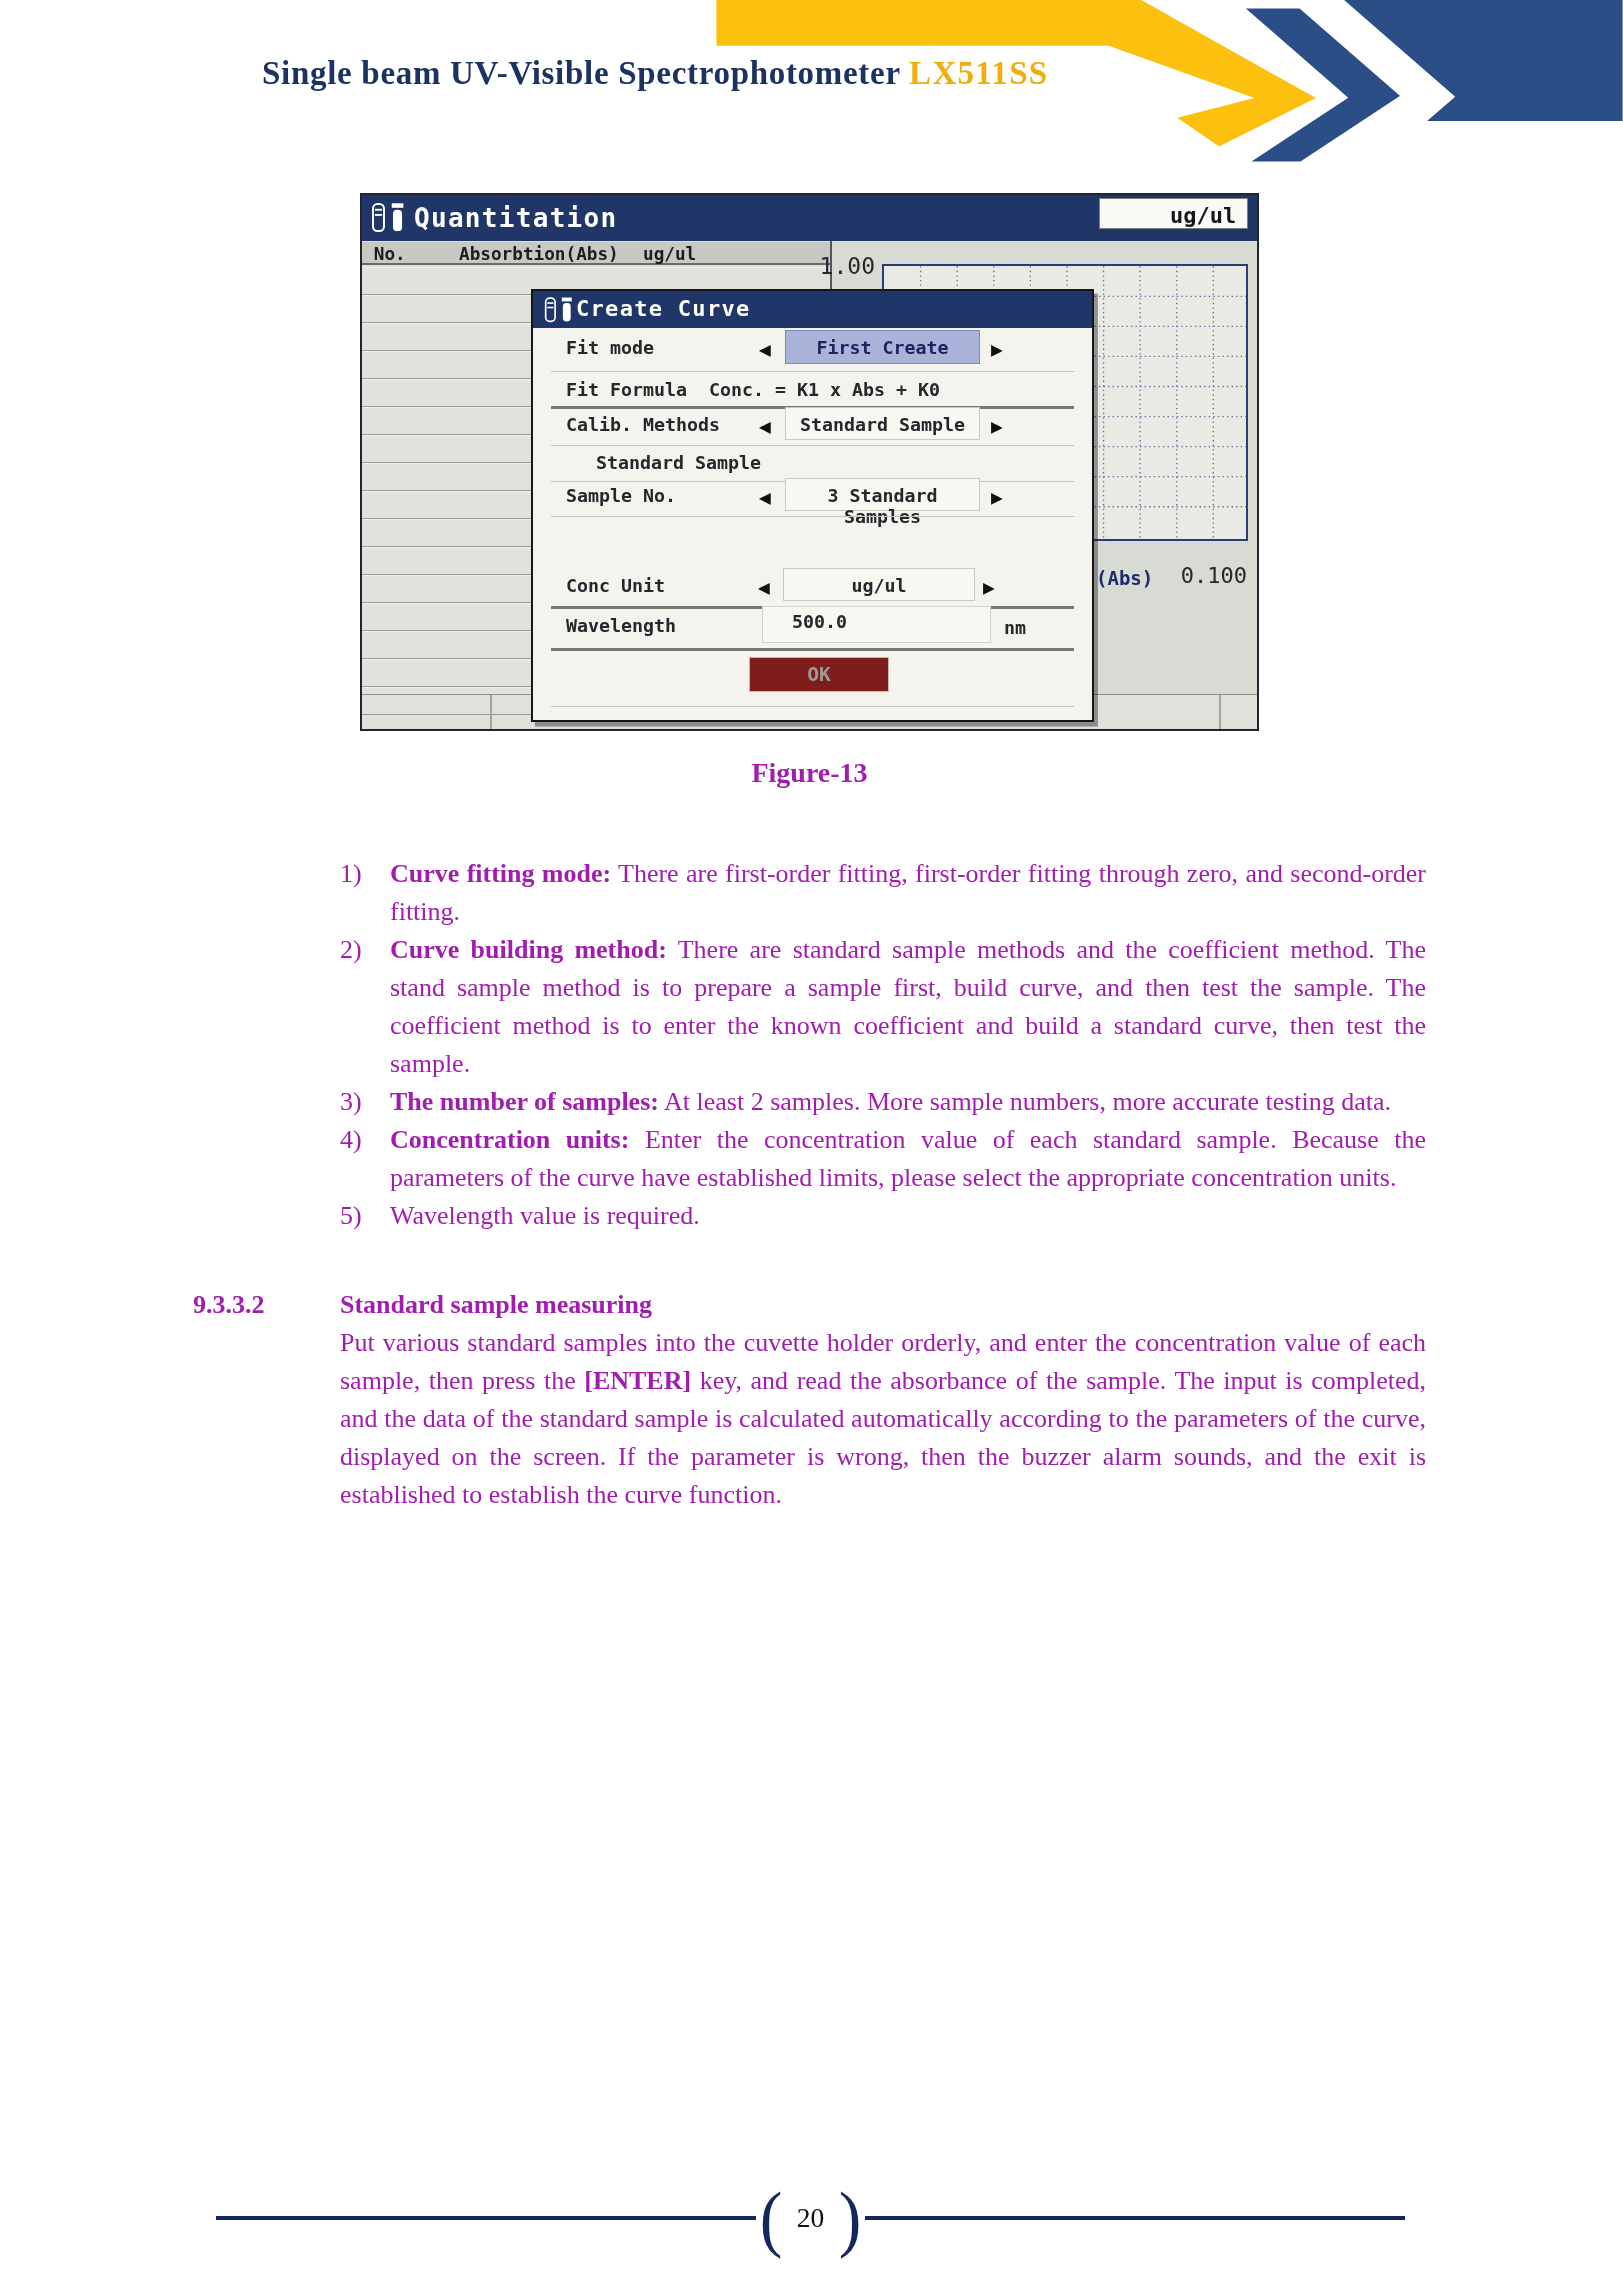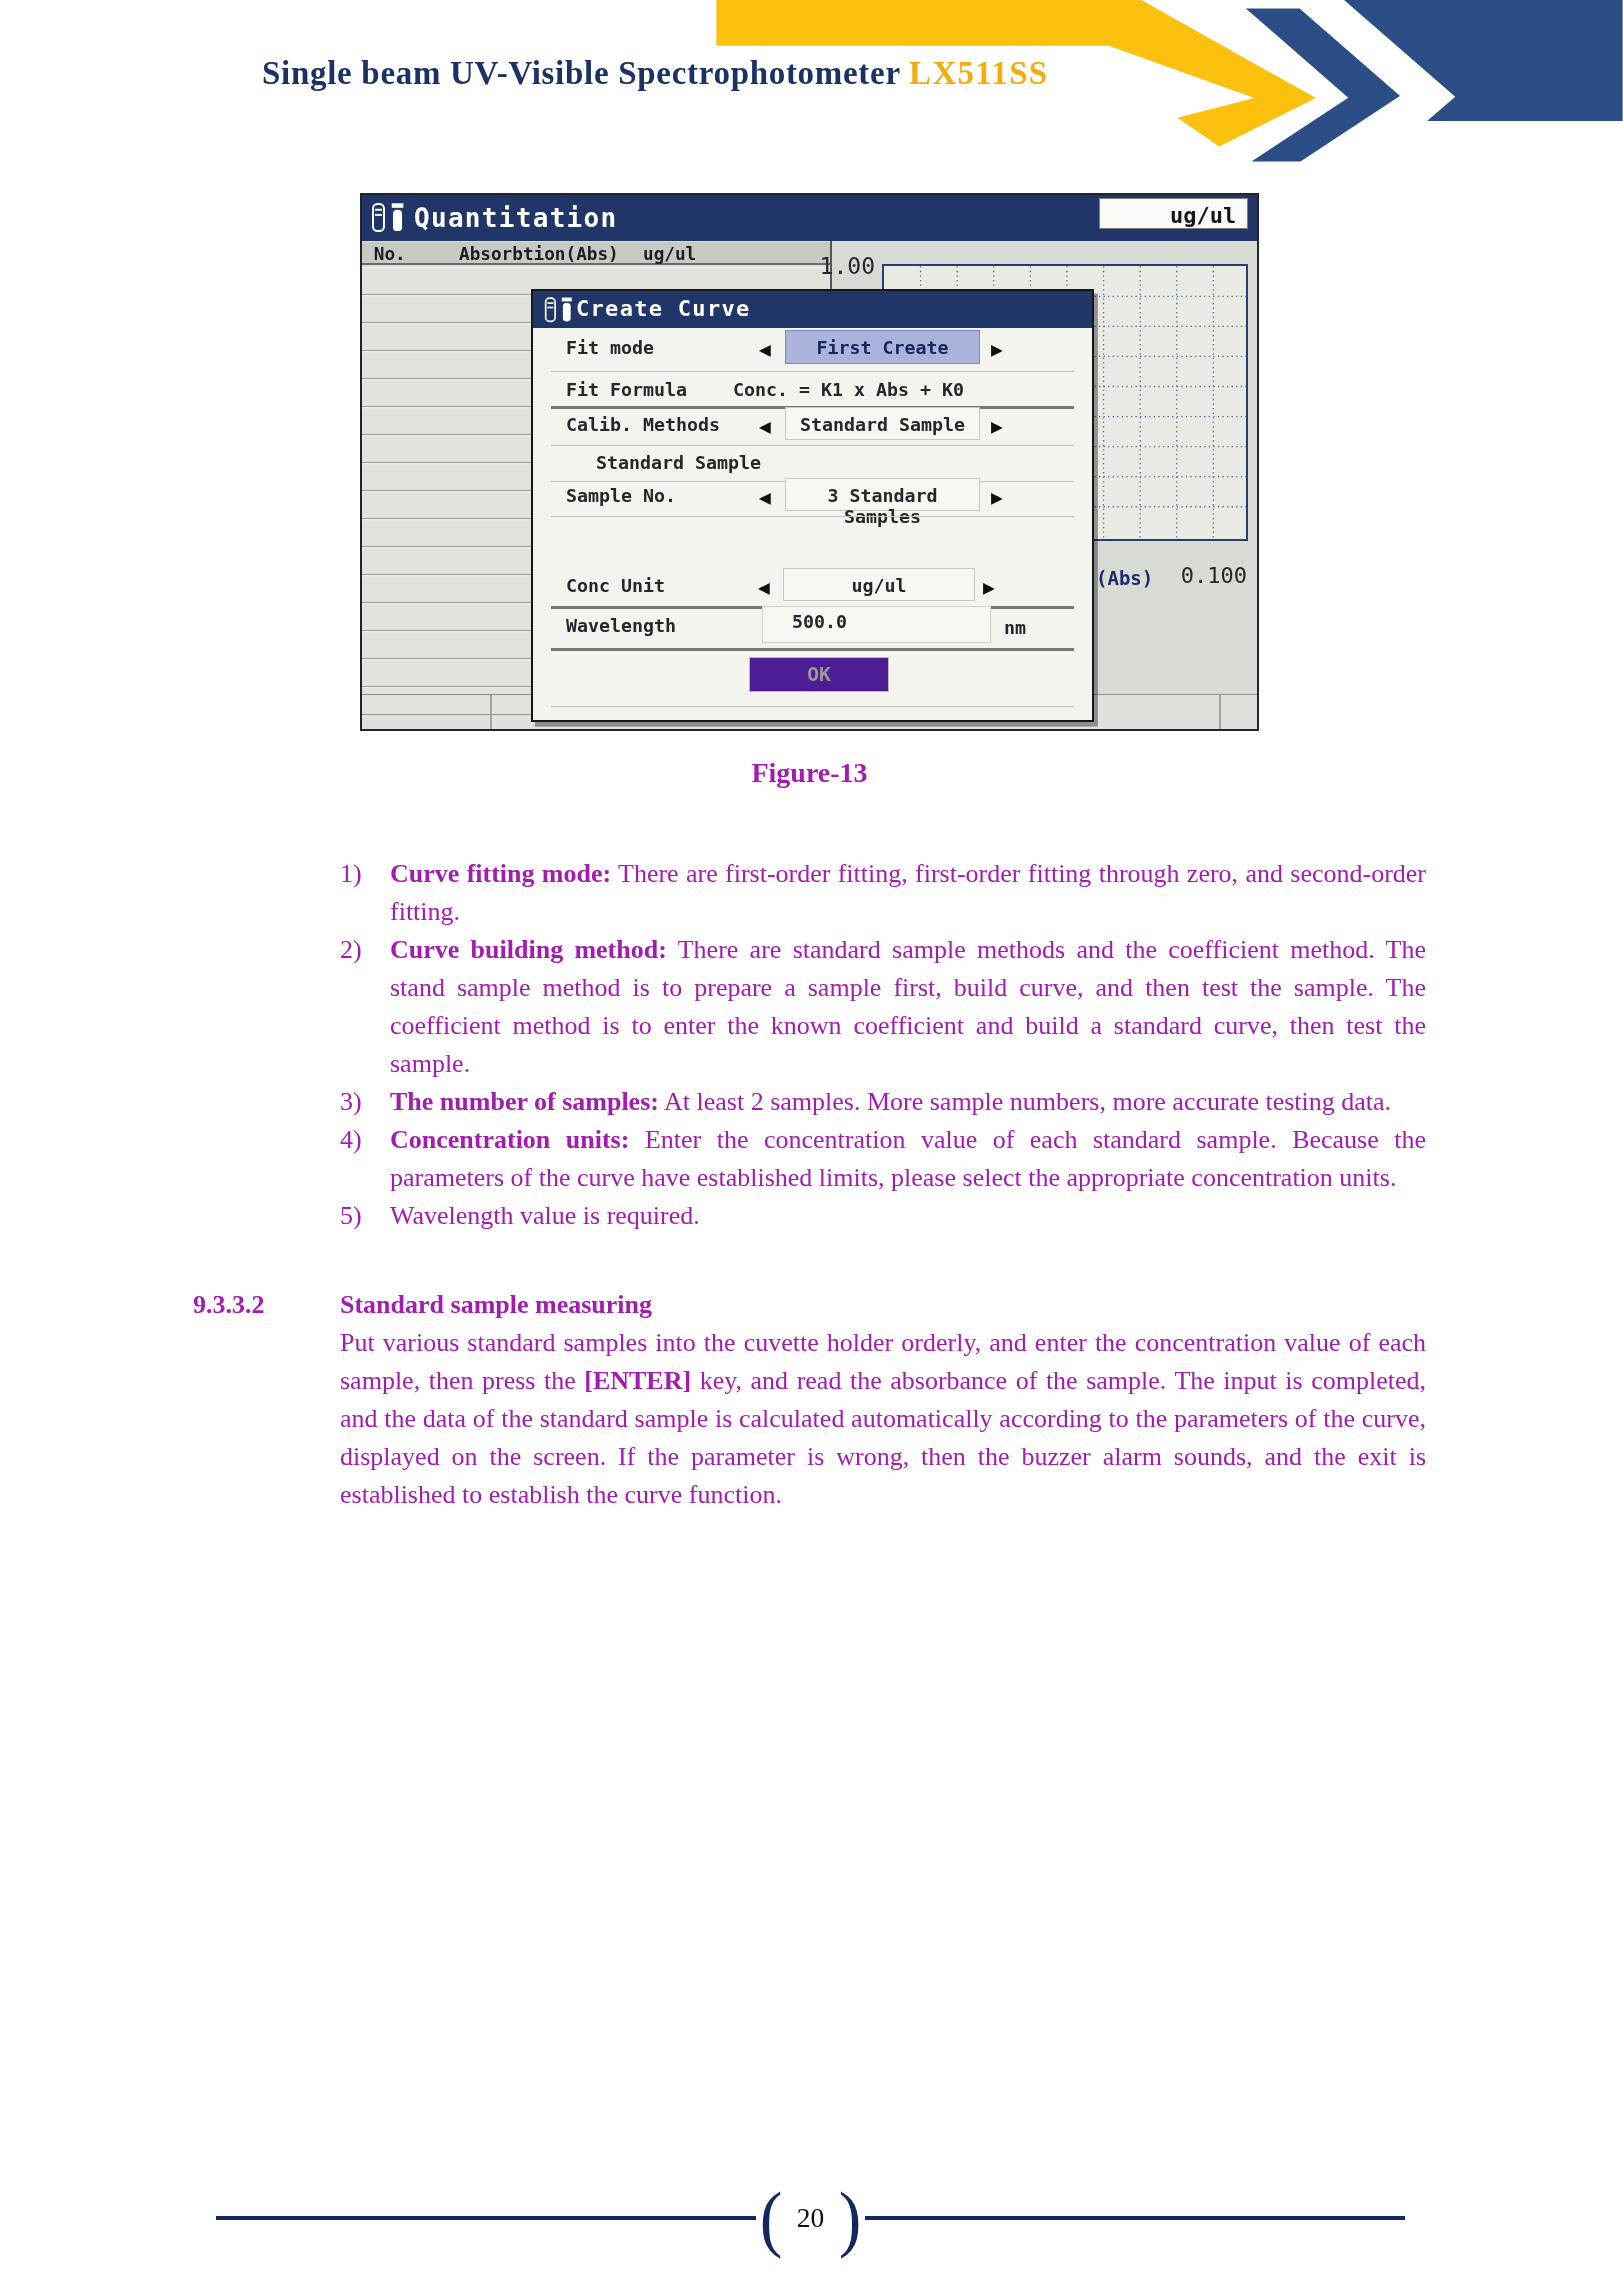--- a/index.html
+++ b/index.html
@@ -46,21 +46,21 @@
   .dl { position:absolute; font-size:18.3px; font-weight:bold; color:#26262c; white-space:nowrap; }
   .arrow { position:absolute; font-size:19.6px; color:#101014; cursor:pointer; }
   .selbox { position:absolute; width:195px; height:34px; box-sizing:border-box; text-align:center;
             font-size:18.3px; font-weight:bold; padding-top:5.9px; }
   .hl { background:#aab3da; border:1.3px solid #8089bd; color:#1a2560; }
   .plain { background:#f8f7f2; border:0.7px solid #c9c9c1; color:#26262c; }
   .sep { position:absolute; left:18.3px; right:18.3px; height:1.3px; background:#c4c4be; }
   .sep.thick { height:2.6px; background:#77786f; }
   .wl-input { position:absolute; left:229px; top:315px; width:229px; height:37px; background:#f8f7f2;
               border:1.3px solid #d2d2ca; box-sizing:border-box; font-size:18.3px; font-weight:bold; color:#26262c; padding:3.9px 0 0 29px; }
-  .ok-btn { position:absolute; left:216px; top:366px; width:140px; height:35px; background:#4c1d95;
+  .ok-btn { position:absolute; left:216px; top:366px; width:140px; height:35px; background:#7f1d1d;
             border:1.3px solid #bdbdb7; box-sizing:border-box; color:#9b9b95; font-size:19.6px; font-weight:bold;
             text-align:center; padding-top:5.2px; cursor:pointer; }
 
   
   .content { position:absolute; left:193px; top:754px; width:1233px; font-size:26px; line-height:38px; color:#a21caf; }
   .fig-caption { text-align:center; font-weight:bold; font-size:28px; margin:0 0 63px 0; }
   .list { margin-left:147px; }
   .item { display:flex; }
   .item .num { width:50px; flex:none; }
   .item .txt { flex:1; text-align:justify; }
@@ -156,21 +156,21 @@
           <span class="dlg-title">Create Curve</span>
         </div>
 
         <span class="dl" style="left:33px; top:46px;">Fit mode</span>
         <span class="arrow" style="left:226px; top:47px;">◀</span>
         <div class="selbox hl" style="left:252px; top:39px;">First Create</div>
         <span class="arrow" style="left:458px; top:47px;">▶</span>
         <div class="sep" style="top:80px;"></div>
 
         <span class="dl" style="left:33px; top:88px;">Fit Formula</span>
-        <span class="dl" style="left:200px; top:88px;">Conc. = K1 x Abs + K0</span>
+        <span class="dl" style="left:176px; top:88px;">Conc. = K1 x Abs + K0</span>
         <div class="sep thick" style="top:115px;"></div>
 
         <span class="dl" style="left:33px; top:123px;">Calib. Methods</span>
         <span class="arrow" style="left:226px; top:124px;">◀</span>
         <div class="selbox plain" style="left:252px; top:116px; height:33px;">Standard Sample</div>
         <span class="arrow" style="left:458px; top:124px;">▶</span>
         <div class="sep" style="top:154px;"></div>
 
         <span class="dl" style="left:63px; top:161px;">Standard Sample</span>
         <div class="sep" style="top:190px;"></div>

